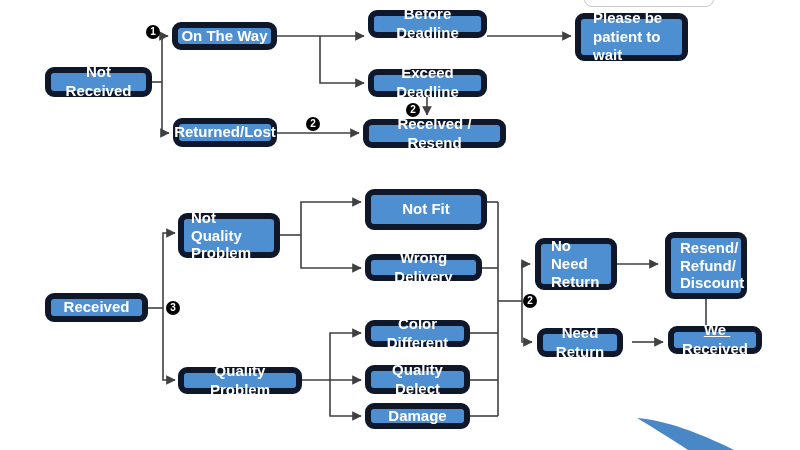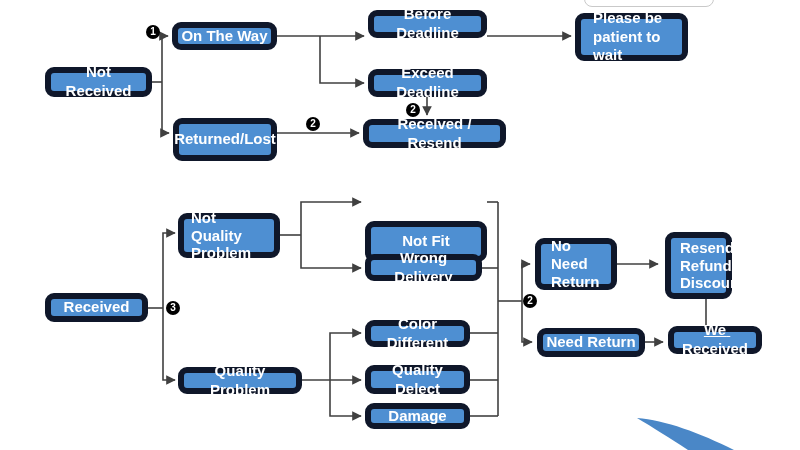--- a/index.html
+++ b/index.html
@@ -81,49 +81,49 @@
 
   <div class="node" style="left:172px;top:22px;width:105px;height:28px;">On The Way</div>
 
   <div class="node" style="left:368px;top:10px;width:119px;height:28px;">Before Deadline</div>
 
   <div class="node" style="left:368px;top:69px;width:119px;height:28px;">Exceed Deadline</div>
 
   <div class="node align-left" style="left:575px;top:13px;width:113px;height:48px;padding-left:12px;">Please be
 patient to wait</div>
 
-  <div class="node" style="left:173px;top:118px;width:104px;height:43px;">Returned/Lost</div>
+  <div class="node" style="left:173px;top:118px;width:104px;height:29px;">Returned/Lost</div>
 
   <div class="node" style="left:363px;top:119px;width:143px;height:29px;">Recelved / Resend</div>
 
   <div class="node" style="left:45px;top:293px;width:103px;height:29px;">Received</div>
 
   <div class="node align-left tight" style="left:178px;top:213px;width:102px;height:45px;padding-left:7px;">Not  Quality
 Problem</div>
 
-  <div class="node" style="left:365px;top:189px;width:122px;height:41px;margin-top:32px;">Not Fit</div>
+  <div class="node" style="left:365px;top:189px;width:122px;height:41px;">Not Fit</div>
 
   <div class="node" style="left:365px;top:254px;width:117px;height:27px;">Wrong Delivery</div>
 
   <div class="node" style="left:178px;top:367px;width:124px;height:27px;">Quality Problem</div>
 
   <div class="node" style="left:365px;top:320px;width:105px;height:27px;">Color Different</div>
 
   <div class="node" style="left:365px;top:403px;width:105px;height:26px;">Damage</div>
 
   <div class="node" style="left:365px;top:365px;width:105px;height:29px;">Quality Delect</div>
 
   <div class="node align-left tight" style="left:535px;top:238px;width:82px;height:52px;">No Need
 Return</div>
 
-  <div class="node align-left tight" style="left:665px;top:232px;width:67px;height:67px;padding-left:9px;">Resend/
+  <div class="node align-left tight" style="left:665px;top:232px;width:82px;height:67px;padding-left:9px;">Resend/
 Refund/
 Discount</div>
 
-  <div class="node" style="left:537px;top:328px;width:108px;height:29px;">Need Return</div>
+  <div class="node" style="left:537px;top:328px;width:86px;height:29px;">Need Return</div>
 
   <div class="node" style="left:668px;top:326px;width:94px;height:28px;text-decoration:underline;">We Received</div>
 
   <div class="badge" style="left:146px;top:25px;">1</div>
 
   <div class="badge" style="left:306px;top:117px;">2</div>
 
   <div class="badge" style="left:406px;top:103px;">2</div>
 
   <div class="badge" style="left:166px;top:301px;">3</div>

